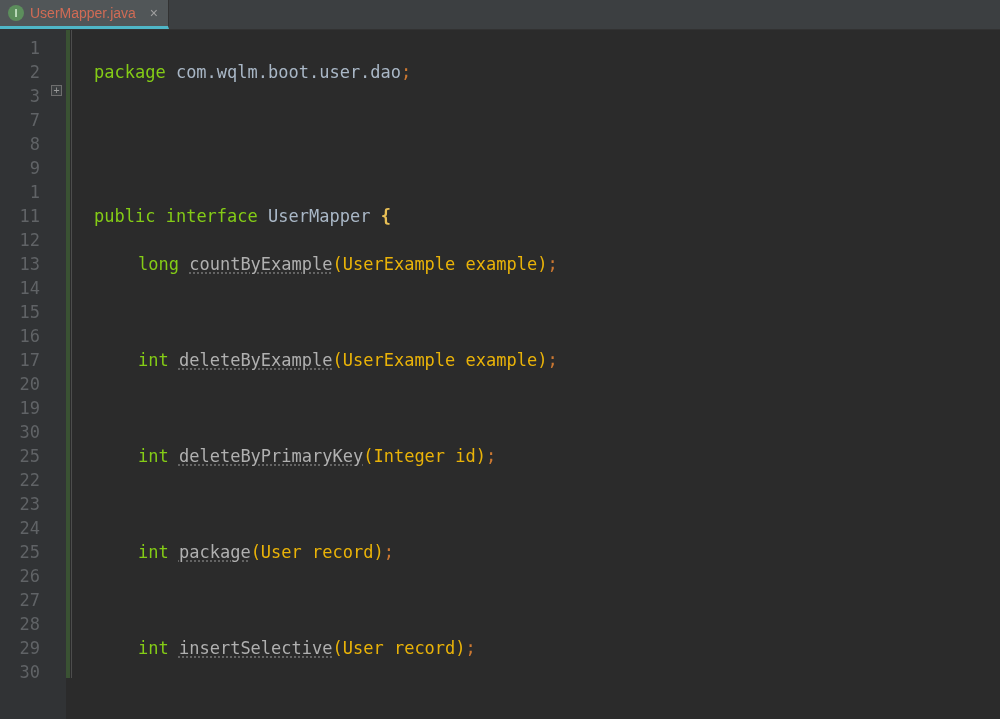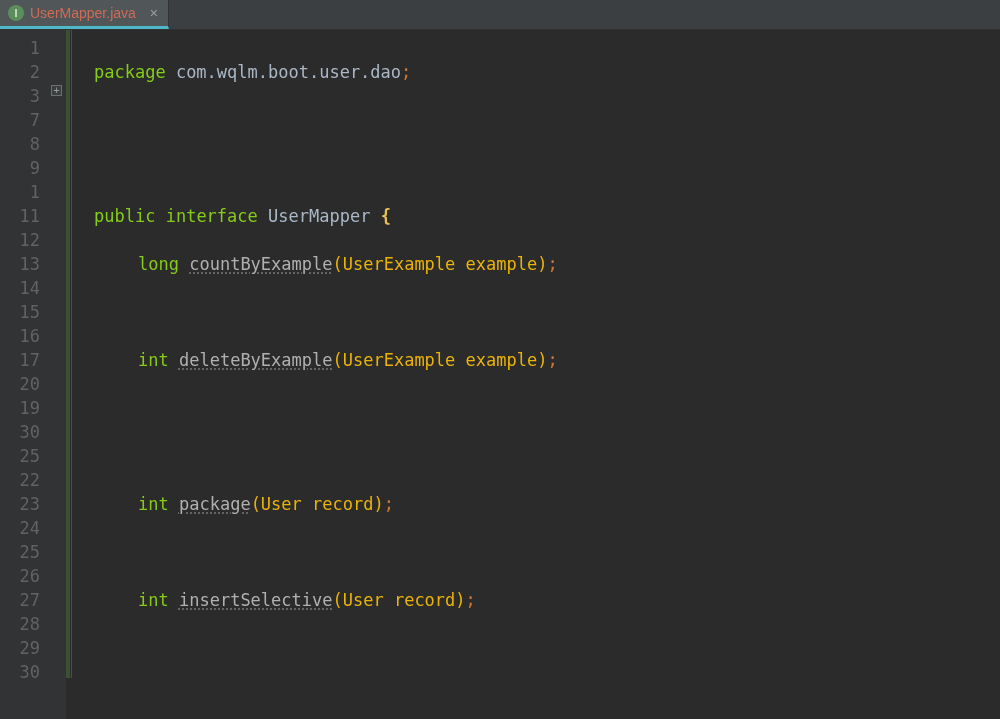--- a/index.html
+++ b/index.html
@@ -187,20 +187,21 @@
 
   <div class="code">
 <div class="row"><span class="kw">package</span><span class="pkg"> com.wqlm.boot.user.dao</span><span class="semi">;</span></div>
 <div class="row"></div>
 <div class="row"></div>
 <div class="row"><span class="kw">public</span> <span class="kw">interface</span> <span class="ty">UserMapper</span> <span class="brY">{</span></div>
 <div class="row"><span class="ind1"></span><span class="kw">long</span> <span class="mname">countByExample</span><span class="pn">(UserExample example)</span><span class="semi">;</span></div>
 <div class="row"></div>
 <div class="row"><span class="ind1"></span><span class="kw">int</span> <span class="mname">deleteByExample</span><span class="pn">(UserExample example)</span><span class="semi">;</span></div>
 <div class="row"></div>
+<div class="row"><span class="ind1"></span><span class="kw">int</span> <span class="mname">deleteByPrimaryKey</span><span class="pn">(Integer id)</span><span class="semi">;</span></div>
 <div class="row"></div>
 <div class="row"><span class="ind1"></span><span class="kw">int</span> <span class="mname">package</span><span class="pn">(User record)</span><span class="semi">;</span></div>
 <div class="row"></div>
 <div class="row"><span class="ind1"></span><span class="kw">int</span> <span class="mname">insertSelective</span><span class="pn">(User record)</span><span class="semi">;</span></div>
 
 
 
 
 
 

